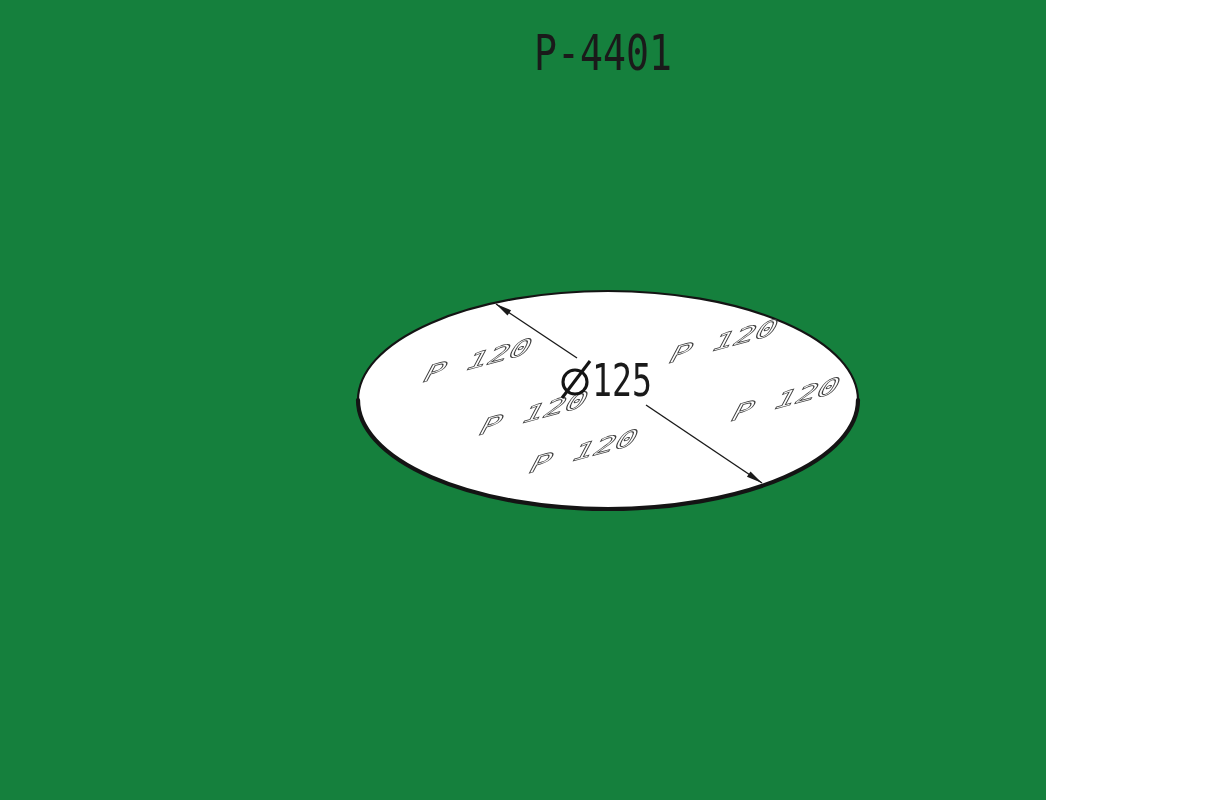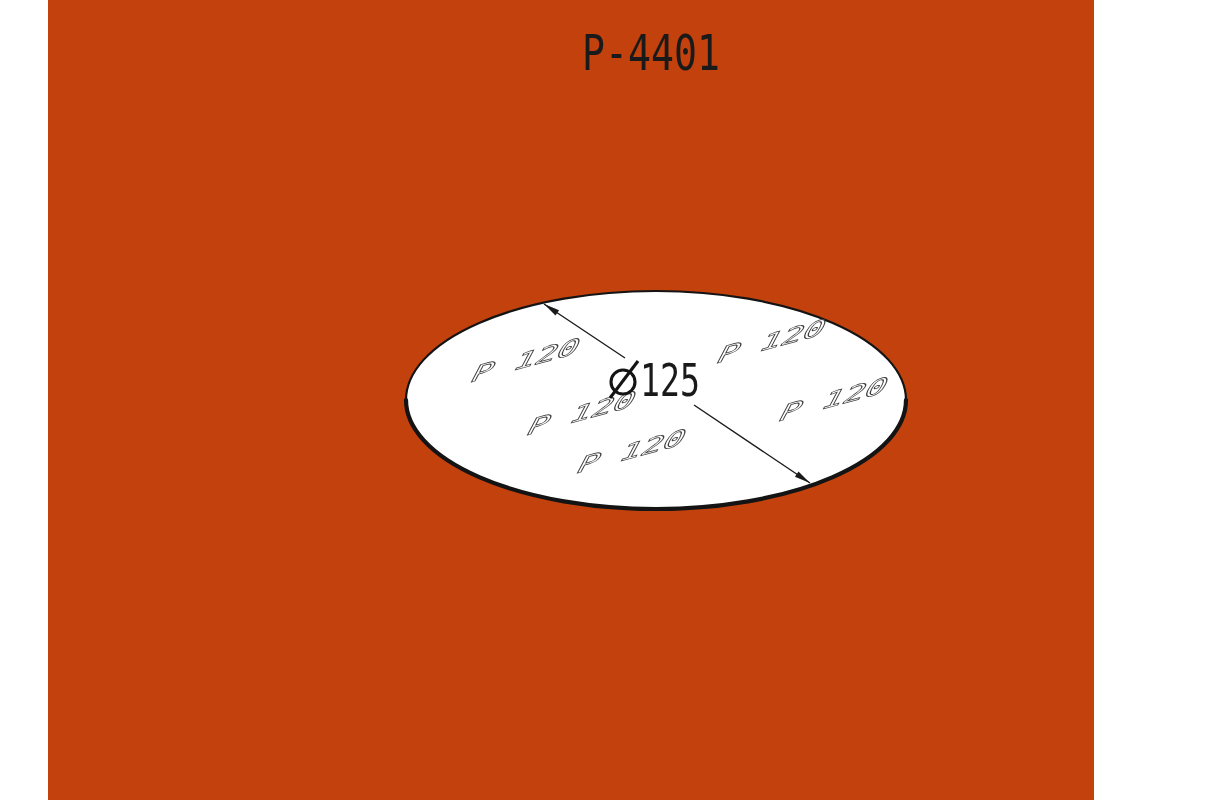--- a/index.html
+++ b/index.html
@@ -4,24 +4,23 @@
 <style>
   html, body {
     margin: 0;
     padding: 0;
     background: #ffffff;
   }
   .canvas {
     position: relative;
     width: 1046px;
     height: 800px;
-    background: #c2410c;
+    background: #15803d;
     overflow: hidden;
     font-family: "DejaVu Sans Mono", "Liberation Mono", monospace;
-    margin-left: 48px;
   }
   svg.drawing {
     position: absolute;
     left: 0;
     top: 0;
     width: 1205px;
     height: 800px;
     display: block;
   }
   .cad-text {

